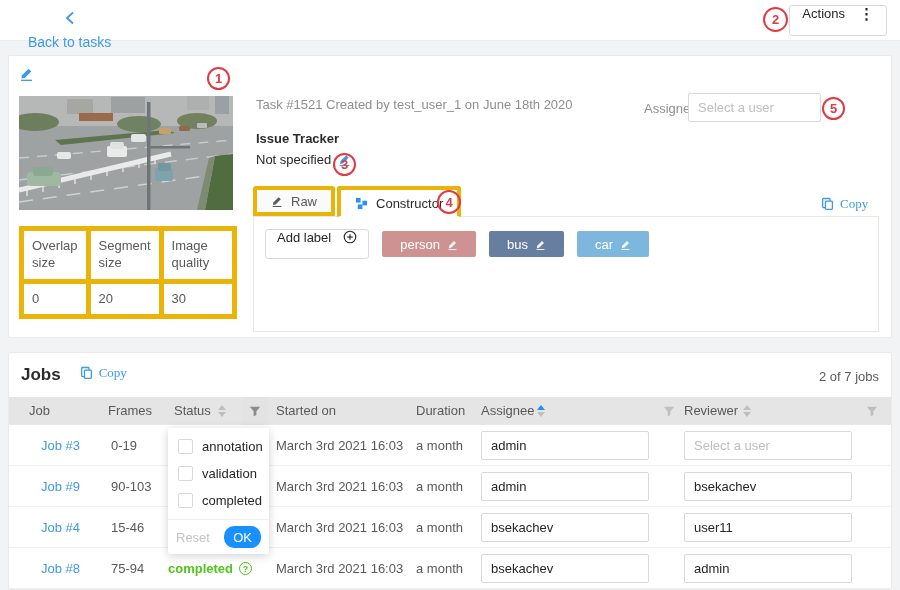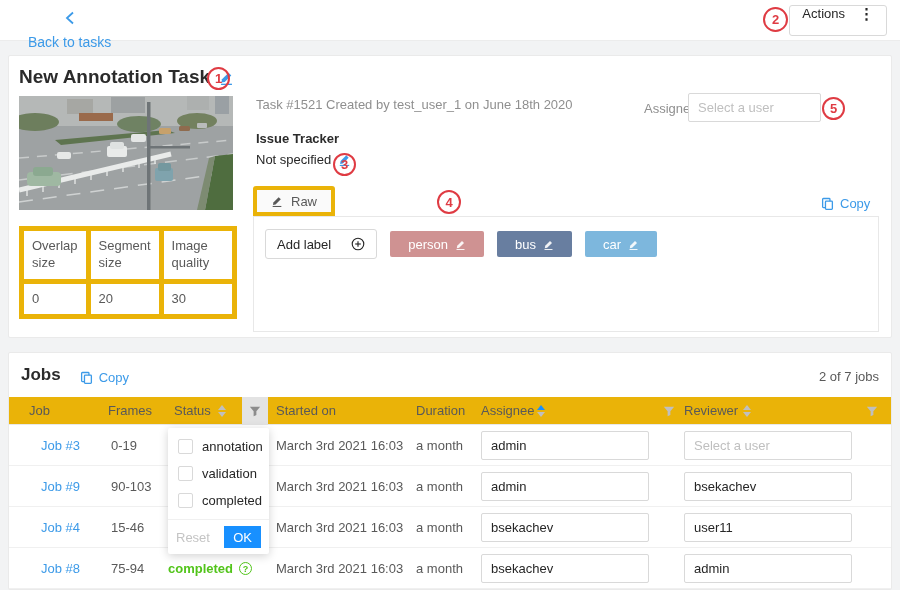--- a/index.html
+++ b/index.html
@@ -36,32 +36,32 @@
   .user-input::placeholder { color:#bfbfbf; }
   .assigned-input { position:absolute; left:679px; top:37px; width:133px; height:29px; }
   .it-label { position:absolute; left:247px; top:75px; font-size:13px; font-weight:700; color:#2b2b2b; }
   .it-value { position:absolute; left:247px; top:96px; font-size:13px; color:#262626; display:flex; align-items:center; gap:7px; }
 
   .tabs { position:absolute; left:244px; top:130px; display:flex; z-index:2; }
   .tab { height:30px; padding:0 14px; display:flex; align-items:center; gap:8px; font-size:13px; border:4px solid #eab308; background:#fafafa; color:#595959; border-radius:3px 3px 0 0; cursor:pointer; }
   .tab + .tab { margin-left:2px; }
   .tab.active { background:#fff; border-bottom:1px solid #fff; color:#2b2b2b; height:31px; }
   .tab-content { position:absolute; left:244px; top:160px; width:626px; height:116px; border:1px solid #e8e8e8; background:#fff; }
-  .copy-link { display:flex; align-items:center; gap:6px; color:#3c9ae8; font-size:13px; cursor:pointer; }
+  .copy-link { display:flex; align-items:center; gap:6px; color:#3c9ae8; font-size:13px; cursor:pointer;font-family:Liberation Serif, serif; }
   .copy-labels { position:absolute; left:812px; top:140px; }
   .labels-row { position:absolute; left:11px; top:12px; display:flex; align-items:center; gap:13px; }
-  .add-label-btn { height:30px; border:1px solid #d9d9d9; border-radius:3px; background:#fff; font-size:13px; color:#262626; display:flex; align-items:center; gap:20px; padding:0 11px; cursor:pointer; font-family:inherit; }
+  .add-label-btn { height:30px; border:1px solid #d9d9d9; border-radius:3px; background:#fff; font-size:13px; color:#262626; display:flex; gap:12px; padding:0 11px; cursor:pointer; font-family:inherit; }
   .chip { height:26px; border-radius:2px; color:#fff; font-size:13px; display:flex; align-items:center; gap:7px; padding:0 18px; cursor:pointer; }
   .chip .pencil-white { color:#fff; opacity:.9; display:inline-flex; }
 
   
-  .j-title-row { position:absolute; left:12px; top:12px; display:flex; align-items:flex-end; gap:19px; }
+  .j-title-row { position:absolute; left:12px; top:12px; display:flex; align-items:flex-start; gap:19px; }
   .j-title { font-size:17px; font-weight:700; color:#2b2b2b; }
   .j-count { position:absolute; right:12px; top:16px; font-size:13px; color:#595959; }
-  .jhead { position:absolute; left:0; top:44px; width:882px; height:28px; background:#eab308; border-bottom:1px solid #e8e8e8; font-size:13px; color:#595959; }
+  .jhead { position:absolute; left:0; top:44px; width:882px; height:28px; background:#e5e5e5; border-bottom:1px solid #e8e8e8; font-size:13px; color:#595959; }
   .jhead span.hlabel { position:absolute; top:6px; }
   .sort { position:absolute; top:8px; display:inline-flex; flex-direction:column; gap:2px; cursor:pointer; }
   .caret-up { width:0; height:0; border-left:4px solid transparent; border-right:4px solid transparent; border-bottom:5px solid #bfbfbf; }
   .caret-down { width:0; height:0; border-left:4px solid transparent; border-right:4px solid transparent; border-top:5px solid #bfbfbf; }
   .caret-up.active { border-bottom-color:#1890ff; }
   .funnel { position:absolute; top:8px; cursor:pointer; display:inline-flex; }
   .filter-cell { position:absolute; left:233px; top:0; width:26px; height:28px; background:#e3e3e3; }
   .filter-cell .funnel { left:7px; }
   .jrow { position:absolute; left:0; width:882px; height:41px; border-bottom:1px solid #f0f0f0; font-size:13px; color:#595959; }
   .jrow span.cell { position:absolute; top:13px; }
@@ -71,21 +71,21 @@
   .q-icon { display:inline-block; width:13px; height:13px; border:1px solid #52c41a; border-radius:50%; color:#52c41a; font-size:9px; line-height:12px; text-align:center; margin-left:6px; vertical-align:1px; }
   .assignee-input { position:absolute; left:472px; top:6px; width:168px; height:29px; }
   .reviewer-input { position:absolute; left:675px; top:6px; width:168px; height:29px; }
 
   
   .status-dropdown { position:absolute; left:168px; top:428px; width:101px; background:#fff; border-radius:2px; box-shadow:0 2px 10px rgba(0,0,0,0.18); z-index:50; padding-top:5px; }
   .dd-item { display:flex; align-items:center; gap:9px; padding:6px 10px; font-size:13px; color:#262626; cursor:pointer; }
   .checkbox { width:15px; height:15px; border:1px solid #d9d9d9; border-radius:2px; background:#fff; flex:0 0 auto; }
   .dd-footer { border-top:1px solid #f0f0f0; margin-top:5px; display:flex; justify-content:space-between; align-items:center; padding:6px 8px; }
   .reset-link { font-size:13px; color:#c4c4c4; cursor:default; }
-  .ok-btn { background:#1890ff; color:#fff; border:none; border-radius:0; font-size:13px; height:22px; padding:0 9px; cursor:pointer; font-family:inherit; }
+  .ok-btn { background:#1890ff; color:#fff; border:none; border-radius:10px; font-size:13px; height:22px; padding:0 9px; cursor:pointer; font-family:inherit; }
 </style>
 </head>
 <body>
 
 <div class="stage">
 
   <div class="topbar">
     <a class="back">
       <span style="display:inline-flex;">
         <svg width="10" height="14" viewBox="0 0 10 14">
@@ -95,21 +95,20 @@
       <span>Back to tasks</span>
     </a>
     <button class="actions-btn">
       <span>Actions</span>
       <span class="vdots">⋮</span>
     </button>
   </div>
 
   <div class="card task-card">
     <div class="t-title-row">
-      <span class="t-title">New Annotation Task</span>
       <span class="pencil-blue">
         <svg width="15" height="15" viewBox="0 0 16 16">
             <path d="M3.2 9.9 L10.2 2.9 L13.1 5.8 L6.1 12.8 L2.6 13.4 Z" fill="currentColor"></path>
             <rect x="2.2" y="14.6" width="11.6" height="1.4" fill="currentColor"></rect>
           </svg>
       </span>
     </div>
 
     <svg class="thumb" viewBox="0 0 214 114">
       <rect width="214" height="114" fill="#9ea2a3"></rect>
@@ -187,20 +186,30 @@
     <div class="tabs">
       <div class="tab">
         <span style="display:inline-flex;color:#595959;">
           <svg width="12" height="12" viewBox="0 0 16 16">
               <path d="M3.2 9.9 L10.2 2.9 L13.1 5.8 L6.1 12.8 L2.6 13.4 Z" fill="currentColor"></path>
               <rect x="2.2" y="14.6" width="11.6" height="1.4" fill="currentColor"></rect>
             </svg>
         </span>
         <span>Raw</span>
       </div>
+      <div class="tab active">
+        <span style="display:inline-flex;">
+          <svg width="13" height="13" viewBox="0 0 14 14">
+              <rect x="1" y="1" width="5" height="5" fill="#2a8ff7"></rect>
+              <rect x="8" y="4" width="5" height="5" fill="#2a8ff7"></rect>
+              <rect x="3" y="8" width="5" height="5" fill="#2a8ff7"></rect>
+            </svg>
+        </span>
+        <span>Constructor</span>
+      </div>
     </div>
     <div class="copy-link copy-labels">
       <span style="display:inline-flex;">
         <svg width="13" height="14" viewBox="0 0 16 16" fill="none" stroke="#3c9ae8" stroke-width="1.6">
             <rect x="5.5" y="4.5" width="8.5" height="10" rx="1"></rect>
             <path d="M11 4.5 V2.2 A1 1 0 0 0 10 1.2 H3 A1 1 0 0 0 2 2.2 V11.5 a1 1 0 0 0 1 1 h2.5"></path>
           </svg>
       </span>
       <span>Copy</span>
     </div>

